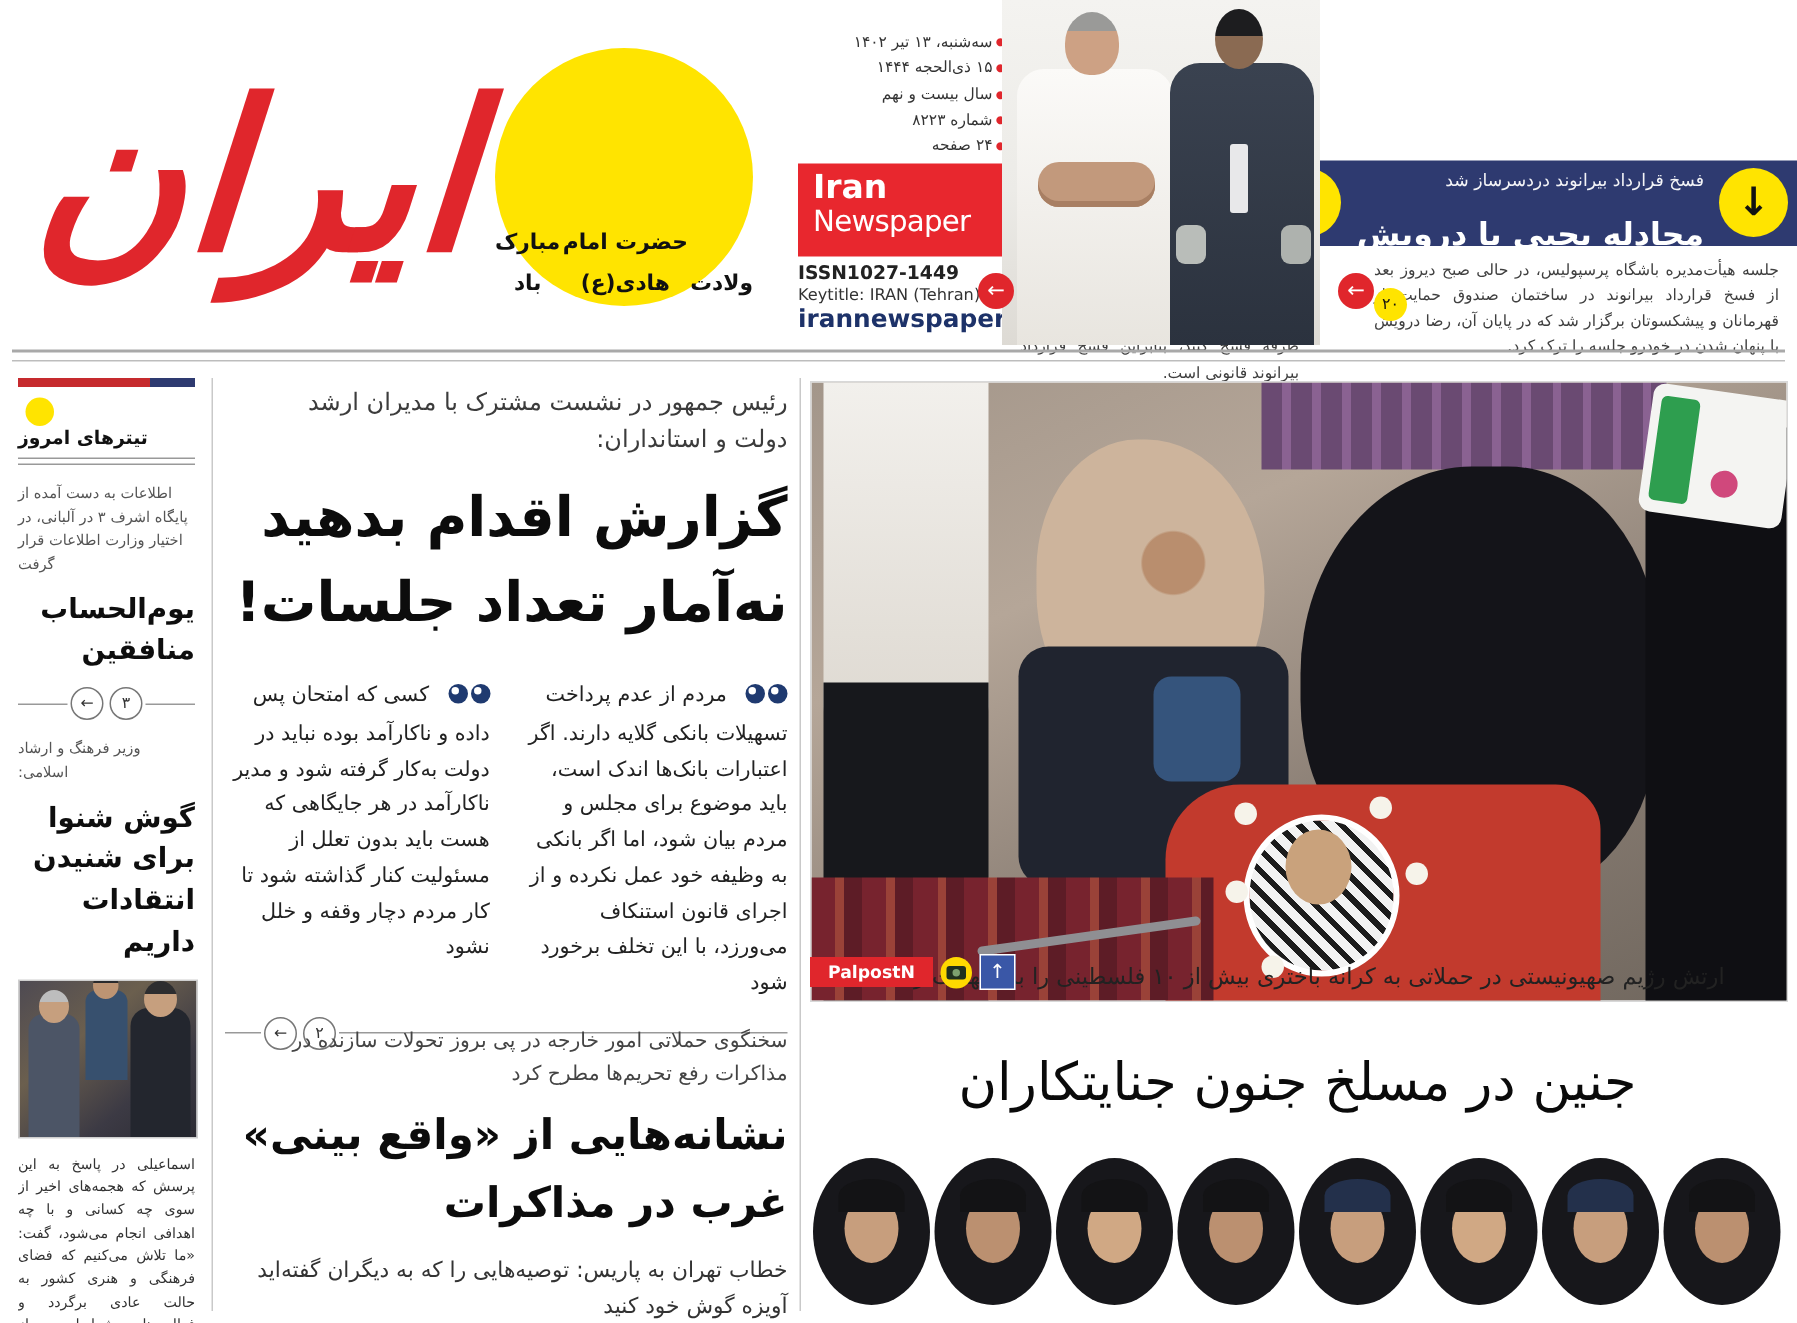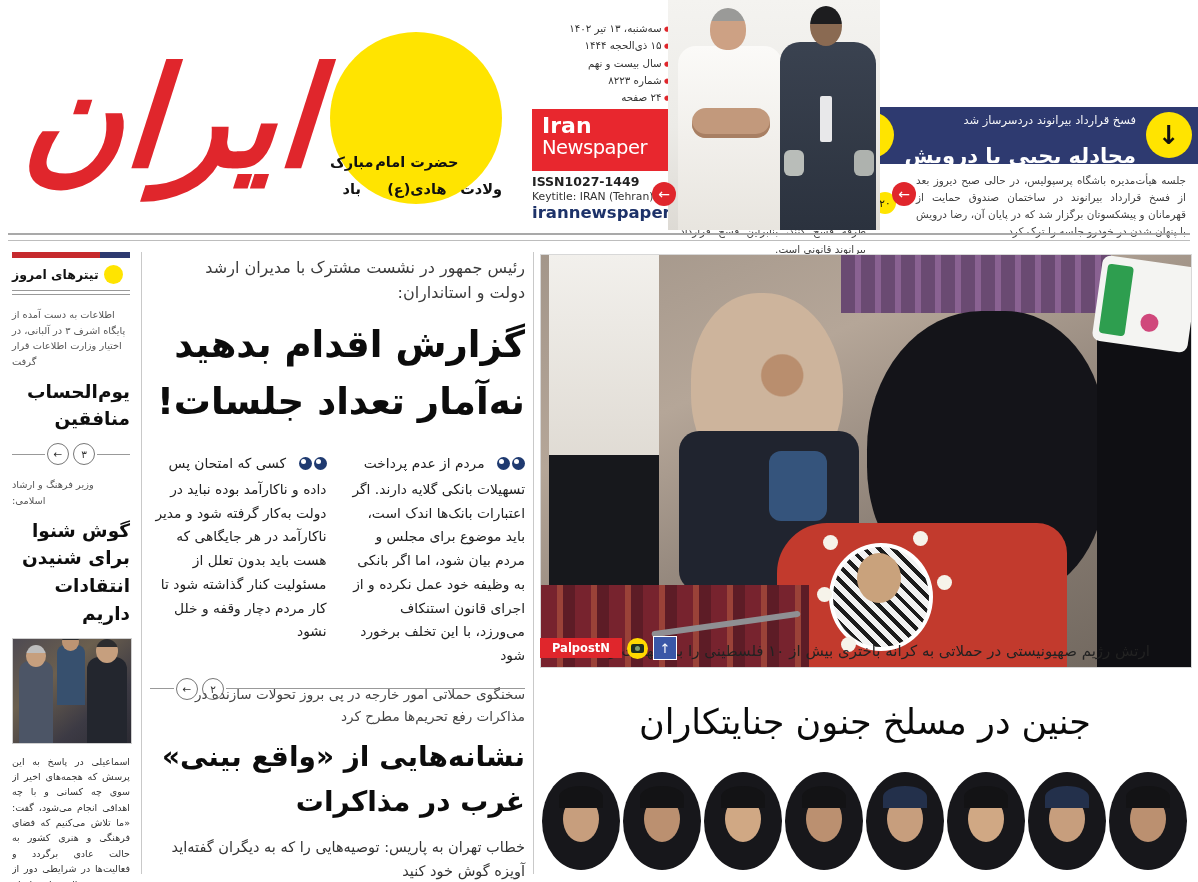--- a/index.html
+++ b/index.html
@@ -54,32 +54,32 @@
   .sports-kicker{font-size:13px;color:#4a4a4a}
   .sports-title{font-size:26px;font-weight:bold;color:#0f0f0f;margin-top:8px}
 
   .note{position:absolute;top:172px;font-size:10.4px;color:#3f3f3f;direction:rtl;text-align:justify;line-height:1.65}
   .note.right{left:916px;width:270px}
   .note.mid{left:680px;width:186px}
   .rcirc{position:absolute;width:24px;height:24px;border-radius:50%;background:#e0262c;color:#fff;
         display:flex;align-items:center;justify-content:center;font-size:14px;z-index:2}
   .rc1{left:892px;top:182px}
   .rc2{left:652px;top:182px}
-  .ybadge{position:absolute;left:874px;top:192px;width:22px;height:22px;border-radius:50%;background:#ffe400;
+  .ybadge{position:absolute;left:916px;top:192px;width:22px;height:22px;border-radius:50%;background:#ffe400;
         color:#111;display:flex;align-items:center;justify-content:center;font-size:10.5px;font-weight:normal;z-index:1}
 
   .rule-a{position:absolute;left:8px;right:8px;top:233px;border-top:2px solid #a9a9a9}
   .rule-b{position:absolute;left:8px;right:8px;top:240px;border-top:1px solid #bdbdbd}
 
   
   .sb{position:absolute;left:12px;top:252px;width:118px}
   .sb-bar{display:flex;height:6px}
   .sb-bar .r{flex:1;background:#c62a2e}
   .sb-bar .n{width:30px;background:#2e3a70}
-  .sb-titlerow{display:flex;flex-direction:row;align-items:center;justify-content:flex-end;margin-top:7px;direction:rtl}
+  .sb-titlerow{display:flex;flex-direction:column;align-items:flex-end;justify-content:flex-end;margin-top:7px;direction:rtl}
   .sb-dot{width:19px;height:19px;border-radius:50%;background:#ffe400;margin-left:5px;flex:0 0 auto}
   .sb-title{font-size:12.5px;font-weight:bold;color:#111}
   .sb-rule2{border-top:1px solid #999;border-bottom:1px solid #999;height:3px;margin-top:6px}
   .sb-kicker{direction:rtl;text-align:left;font-size:9.8px;color:#555;line-height:1.6;margin-top:12px}
   .sb-h1{direction:rtl;text-align:right;font-size:18.5px;font-weight:bold;color:#0e0e0e;line-height:1.5;margin-top:8px}
   .sb-photo{position:relative;width:118px;height:104px;margin-top:10px;overflow:hidden;border:1px solid #cfcfcf;
         background:linear-gradient(140deg,#4e4a52 0%,#6b5f4e 35%,#3c3a44 70%,#2c2b33 100%)}
   .sb-photo .p1{position:absolute;left:6px;top:22px;width:34px;height:82px;border-radius:10px 10px 0 0;background:#4c5566}
   .sb-photo .p1::before{content:"";position:absolute;left:7px;top:-16px;width:20px;height:22px;border-radius:50%;
         background:linear-gradient(#bdbdbd 0 35%,#c69f7e 35%)}

